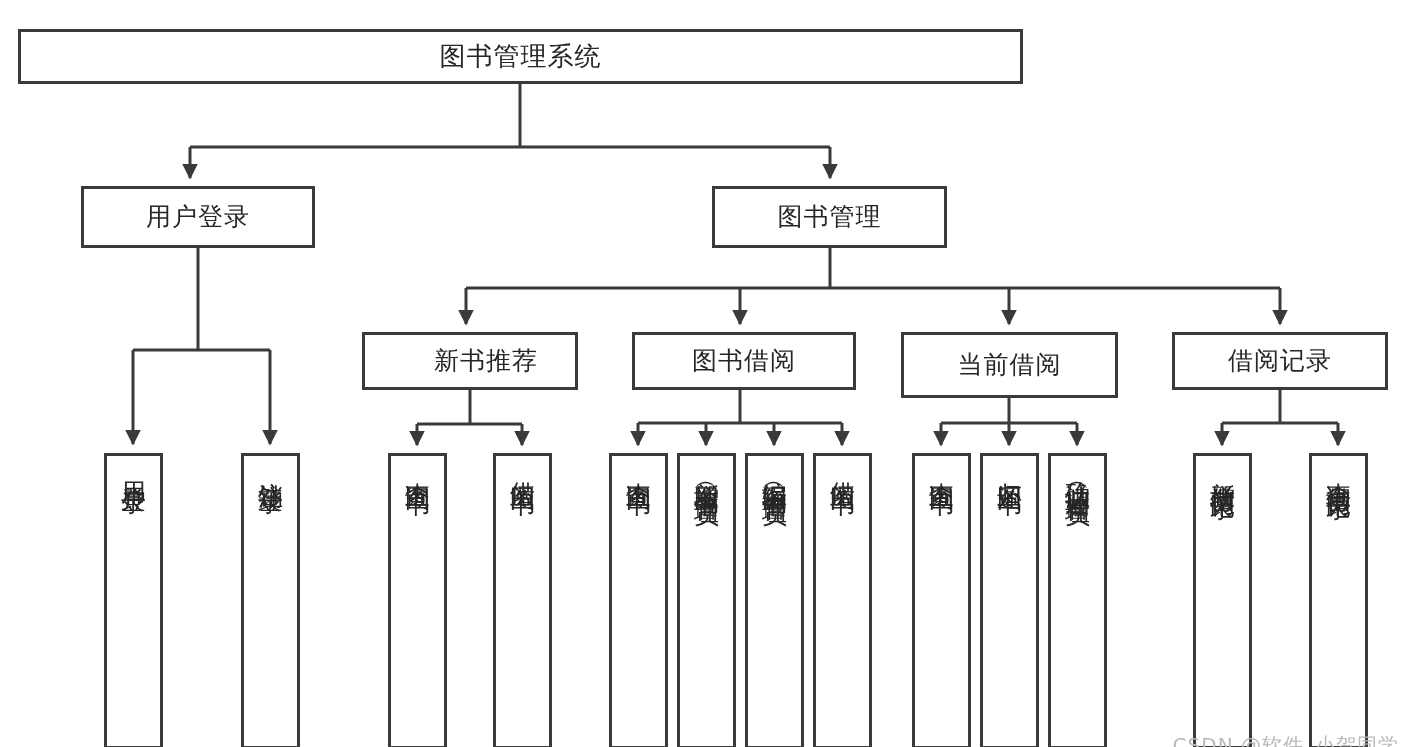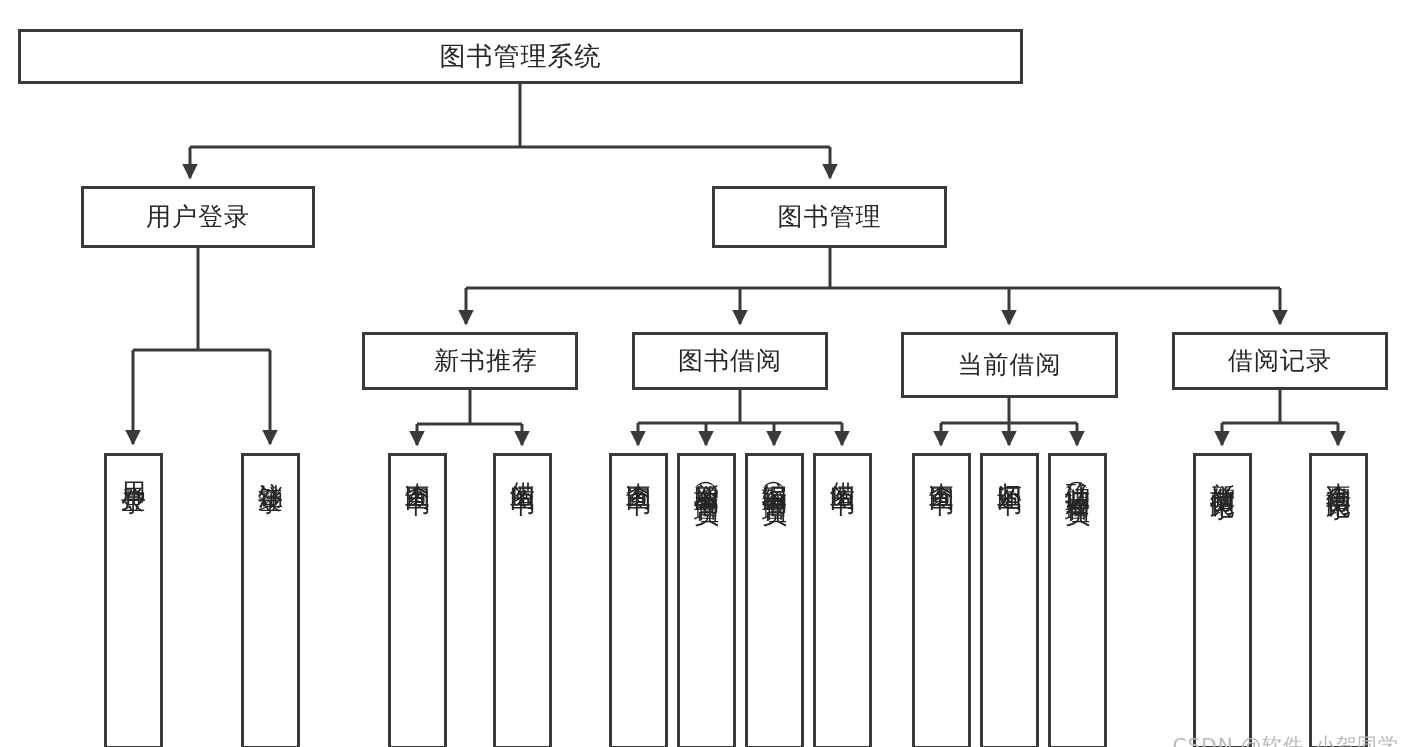--- a/index.html
+++ b/index.html
@@ -127,21 +127,21 @@
   <div class="node h" style="left:81px;top:170px;width:234px;height:62px;">
     <span>用户登录</span>
   </div>
   <div class="node h" style="left:712px;top:170px;width:235px;height:62px;justify-content:center;">
     <span>图书管理</span>
   </div>
 
   <div class="node h" style="left:362px;top:316px;width:216px;height:58px;padding-left:32px;">
     <span>新书推荐</span>
   </div>
-  <div class="node h" style="left:632px;top:316px;width:196px;height:58px;">
+  <div class="node h" style="left:632px;top:316px;width:224px;height:58px;">
     <span>图书借阅</span>
   </div>
   <div class="node h" style="left:901px;top:316px;width:217px;height:66px;">
     <span>当前借阅</span>
   </div>
   <div class="node h" style="left:1172px;top:316px;width:216px;height:58px;">
     <span>借阅记录</span>
   </div>
 
   <div class="node leaf leaf-pad-top" style="left:104px;top:437px;width:59px;height:296px;">

